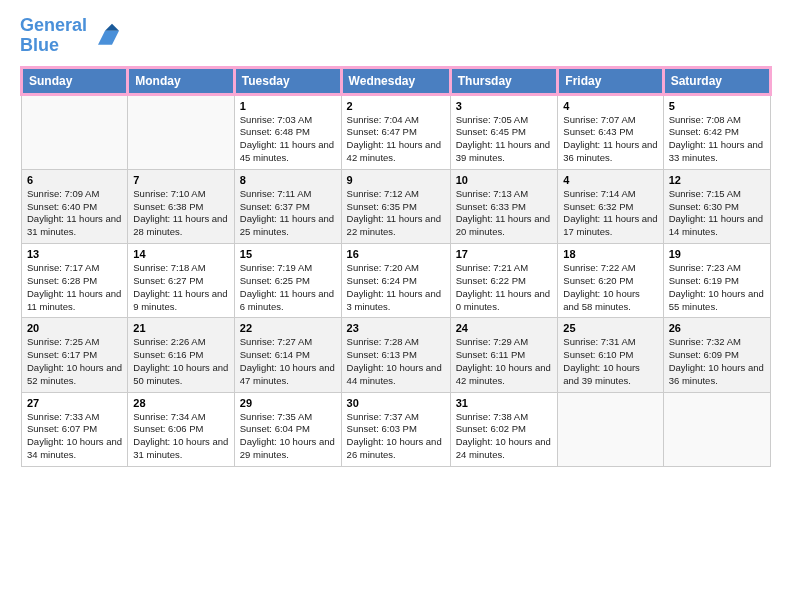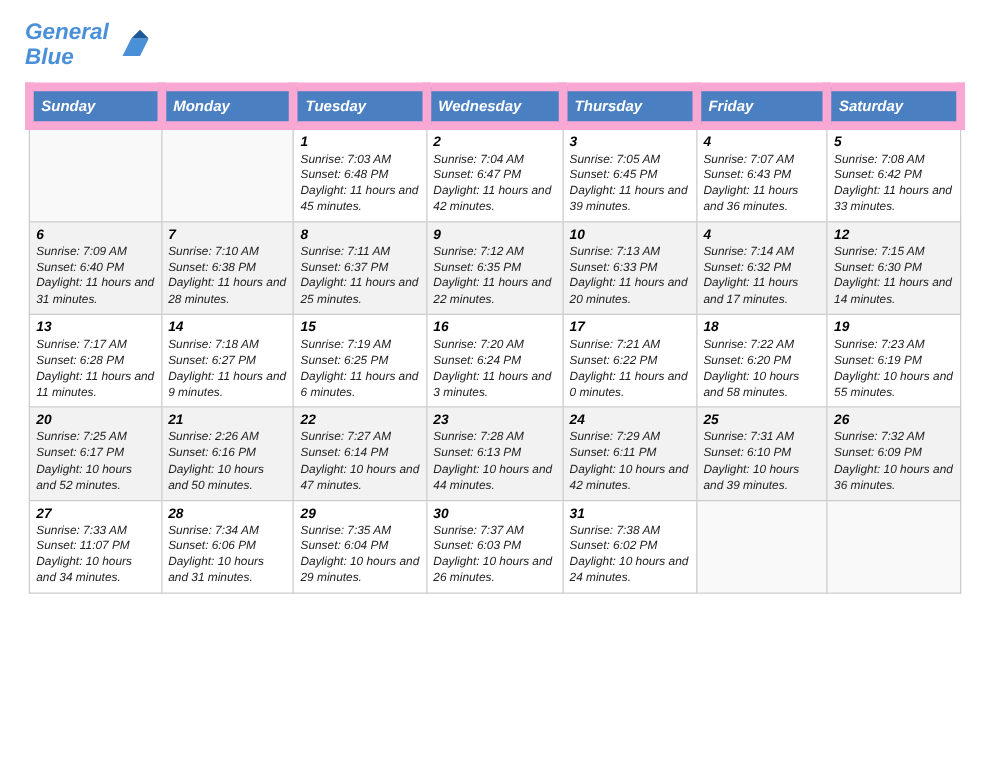--- a/index.html
+++ b/index.html
@@ -6,21 +6,20 @@
     body {
       font-family: Arial, sans-serif;
       background: #fff;
       width: 792px;
       height: 612px;
       overflow: hidden;
     }
     .page {
       width: 792px;
       padding: 16px 20px 10px 20px;
-      font-style: italic;
     }
     .header {
       display: flex;
       justify-content: space-between;
       align-items: flex-start;
       margin-bottom: 10px;
     }
     .logo {
       display: flex;
       align-items: center;
@@ -56,21 +55,21 @@
       border-collapse: collapse;
       font-size: 10.5px;
     }
     thead th {
       background: #4a7fc1;
       color: white;
       padding: 5px 6px;
       text-align: left;
       font-size: 12px;
       font-weight: 600;
-      border: 7px solid #f9a8d4;
+      border: 3px solid #f9a8d4;
     }
     tbody td {
       border: 1px solid #ccc;
       vertical-align: top;
       padding: 4px 5px;
       width: 113px;
       min-height: 70px;
       background: #fff;
     }
     tbody tr:nth-child(even) td {
@@ -288,21 +287,21 @@
             <span class="day-num">26</span>
             <div class="day-info" style="white-space: pre-line;">Sunrise: 7:32 AM
 Sunset: 6:09 PM
 Daylight: 10 hours and 36 minutes.</div>
           </td>
         </tr>
         <tr>
           <td>
             <span class="day-num">27</span>
             <div class="day-info" style="white-space: pre-line;">Sunrise: 7:33 AM
-Sunset: 11:07 PM
+Sunset: 6:07 PM
 Daylight: 10 hours and 34 minutes.</div>
           </td>
           <td>
             <span class="day-num">28</span>
             <div class="day-info" style="white-space: pre-line;">Sunrise: 7:34 AM
 Sunset: 6:06 PM
 Daylight: 10 hours and 31 minutes.</div>
           </td>
           <td>
             <span class="day-num">29</span>

